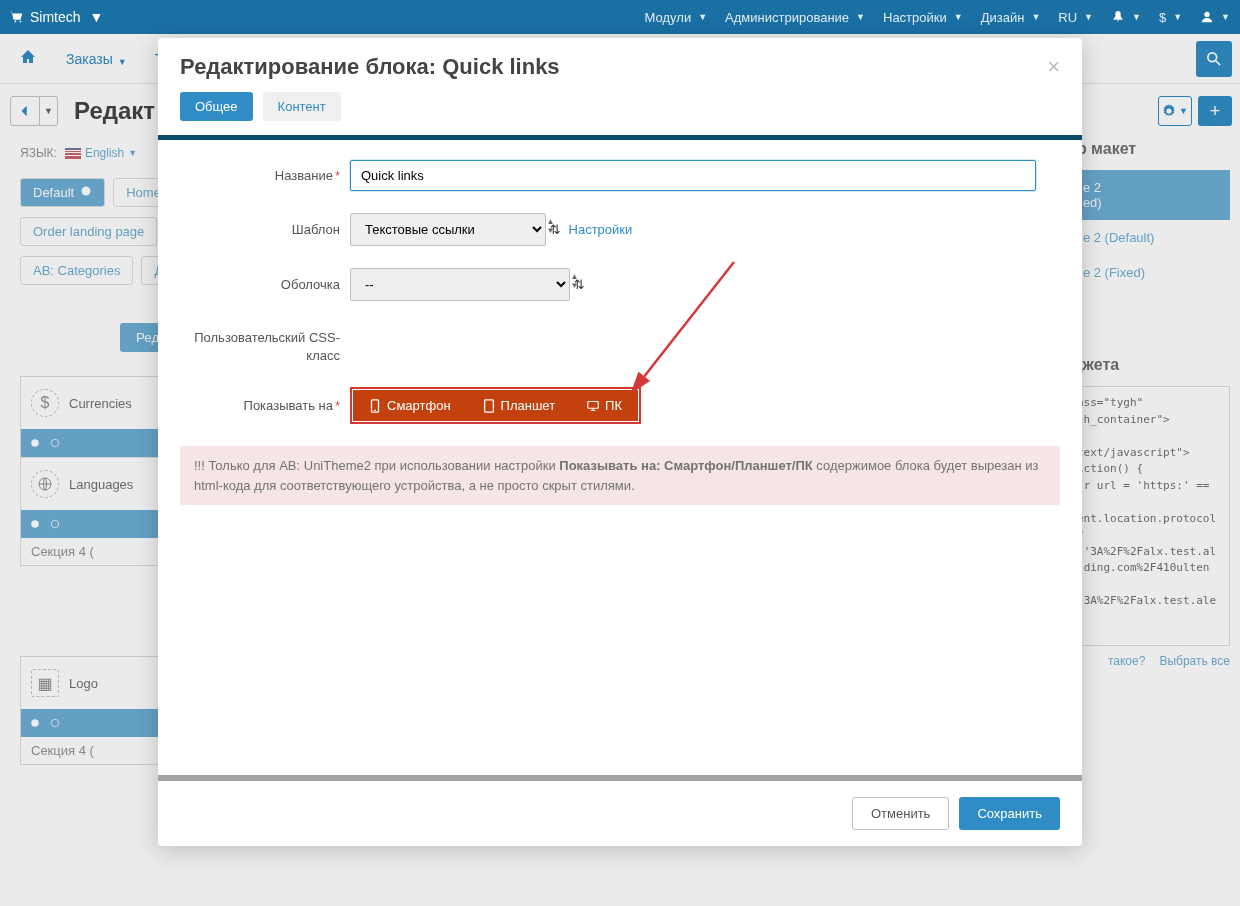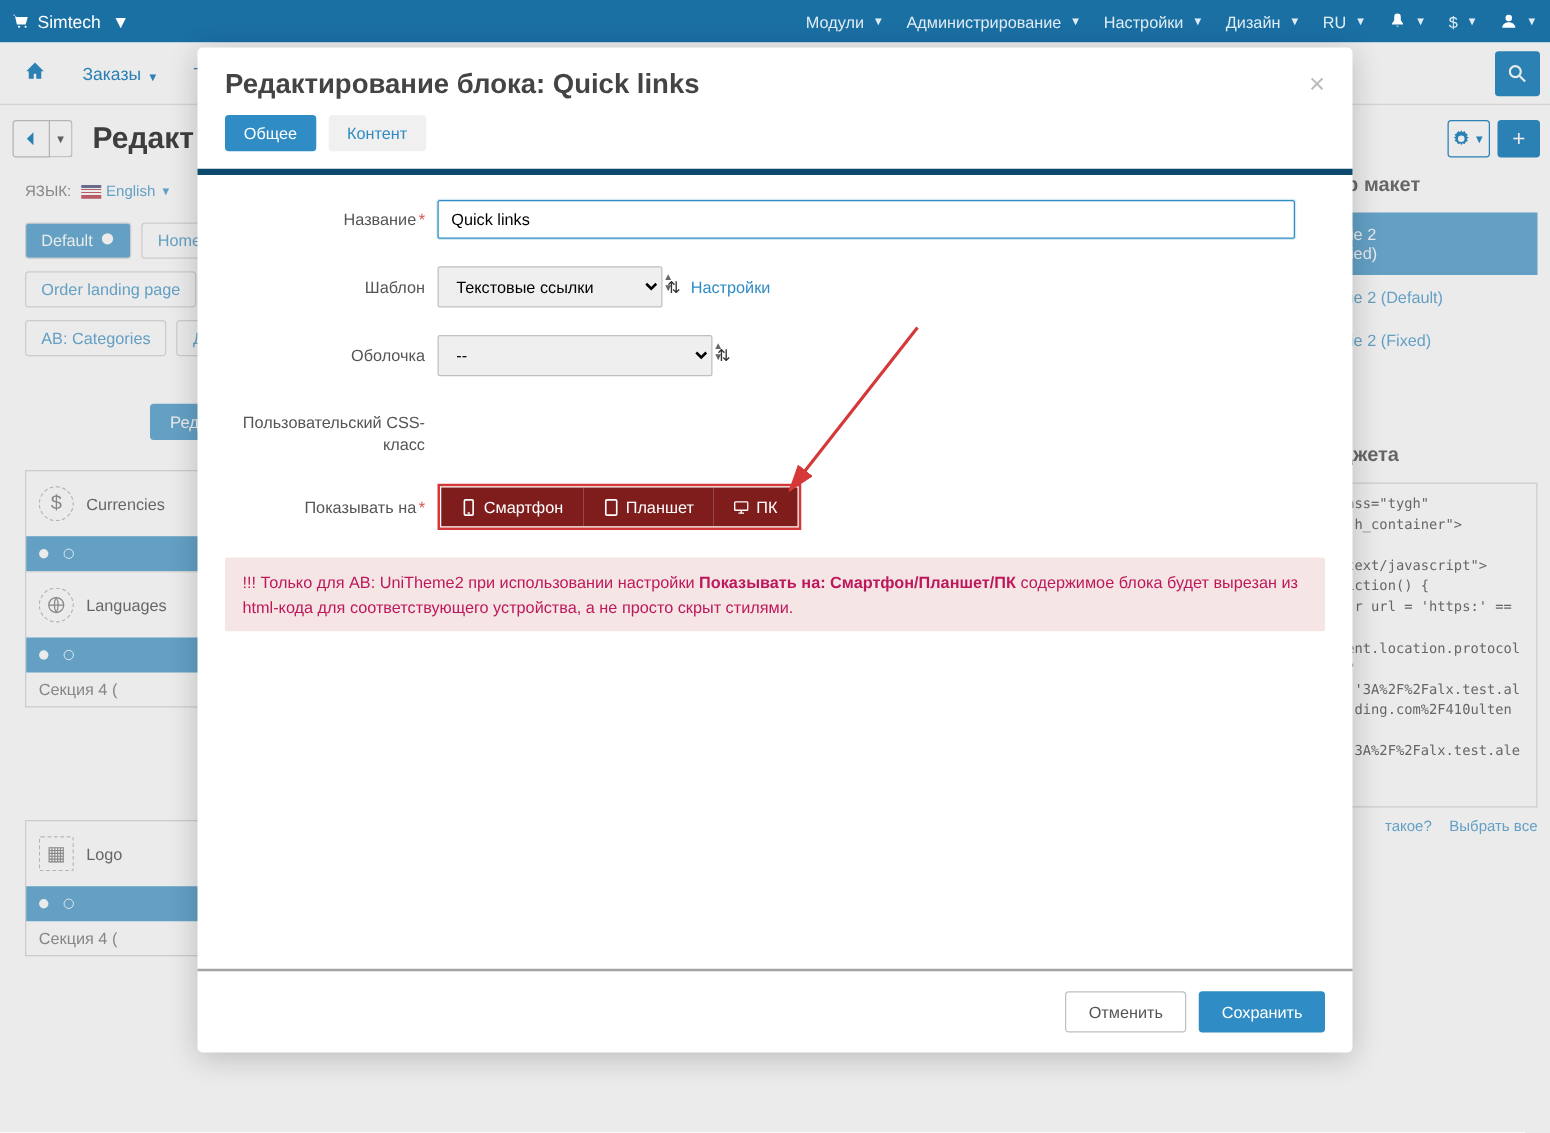--- a/index.html
+++ b/index.html
@@ -78,29 +78,29 @@
     .req { color: #d9534f; margin-left: 2px; }
     .form-control { border: 1px solid #c0c0c0; padding: 7px 10px; font-size: 13px; border-radius: 2px; }
     .form-control.wide { width: 686px; }
     .select-arrows::after { content: '⇅'; }
     .select-arrows { position: relative; display: inline-block; }
     .select-arrows .arrows { position: absolute; right: 6px; top: 4px; display:flex; flex-direction: column; font-size: 8px; color:#666; pointer-events:none; line-height: 9px;}
     
     .settings-link { color: #2f8cc4; margin-left: 8px; font-size: 13px; text-decoration: none; }
     
     .btn-group-highlight { display: inline-flex; border: 2px solid #d43838; padding: 1px; }
-    .device-btn { background: #7f1d1d; color: #fff; border: none; padding: 8px 16px; font-size: 13px; display: flex; align-items: flex-end; gap: 6px; cursor: pointer; }
+    .device-btn { background: #c2410c; color: #fff; border: none; padding: 8px 16px; font-size: 13px; display: flex; align-items: flex-end; gap: 6px; cursor: pointer; }
     .device-btn svg { width: 12px; height: 14px; }
     
-    .note-box { background: #f5e5e5; color: #be185d; padding: 10px 14px; font-size: 13px; line-height: 1.5; border-radius: 2px; }
+    .note-box { background: #f5e5e5; color: #737373; padding: 10px 14px; font-size: 13px; line-height: 1.5; border-radius: 2px; }
     .note-box .bold { font-weight: 600; }
     
     .arrow-svg { position: absolute; }
     
-    .modal-footer { padding: 16px 22px; display: flex; justify-content: flex-end; gap: 10px; border-top: 2px solid #a3a3a3; }
+    .modal-footer { padding: 16px 22px; display: flex; justify-content: flex-end; gap: 10px; border-top: 6px solid #a3a3a3; }
     .btn-cancel { background: #fff; border: 1px solid #c0c0c0; color: #555; padding: 8px 18px; border-radius: 3px; font-size: 13px; cursor: pointer; }
     .btn-save { background: #2f8cc4; border: none; color: #fff; padding: 8px 18px; border-radius: 3px; font-size: 13px; cursor: pointer; }
     
     .hidden-behind { opacity: 0.7; }
     .input-focused { border-color: #2f8cc4 !important; box-shadow: 0 0 0 1px rgba(47,140,196,0.2); }
   </style>
 </head>
 <body>
 
 <div class="top-navbar">
@@ -312,21 +312,21 @@
     <div class="modal-tab">Контент</div>
   </div>
   <div class="modal-body">
     <div class="form-row">
       <div class="form-label"><span>Название</span><span class="req">*</span></div>
       <input class="form-control wide input-focused" value="Quick links" style="">
     </div>
     <div class="form-row">
       <div class="form-label">Шаблон</div>
       <div class="select-arrows">
-        <select class="form-control" style="width:180px;">
+        <select class="form-control" style="width:196px;">
           <option>Текстовые ссылки</option>
         </select>
         <span class="arrows">▲<br>▼</span>
       </div>
       <a href="#" class="settings-link">Настройки</a>
     </div>
     <div class="form-row">
       <div class="form-label">Оболочка</div>
       <div class="select-arrows">
         <select class="form-control" style="width:220px;">

